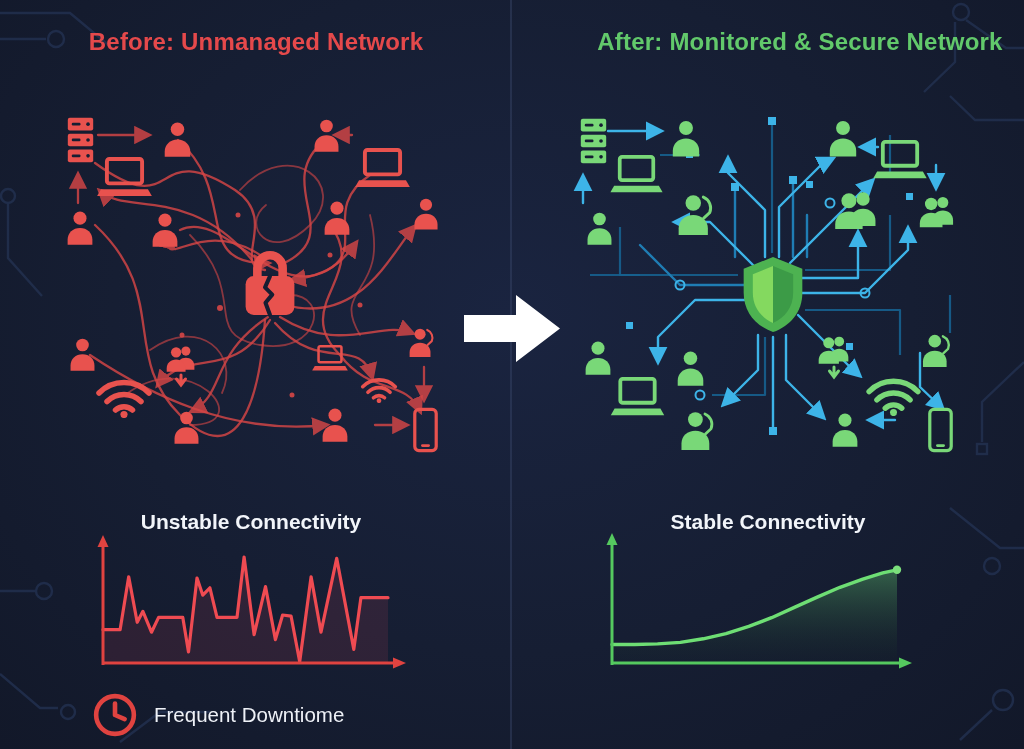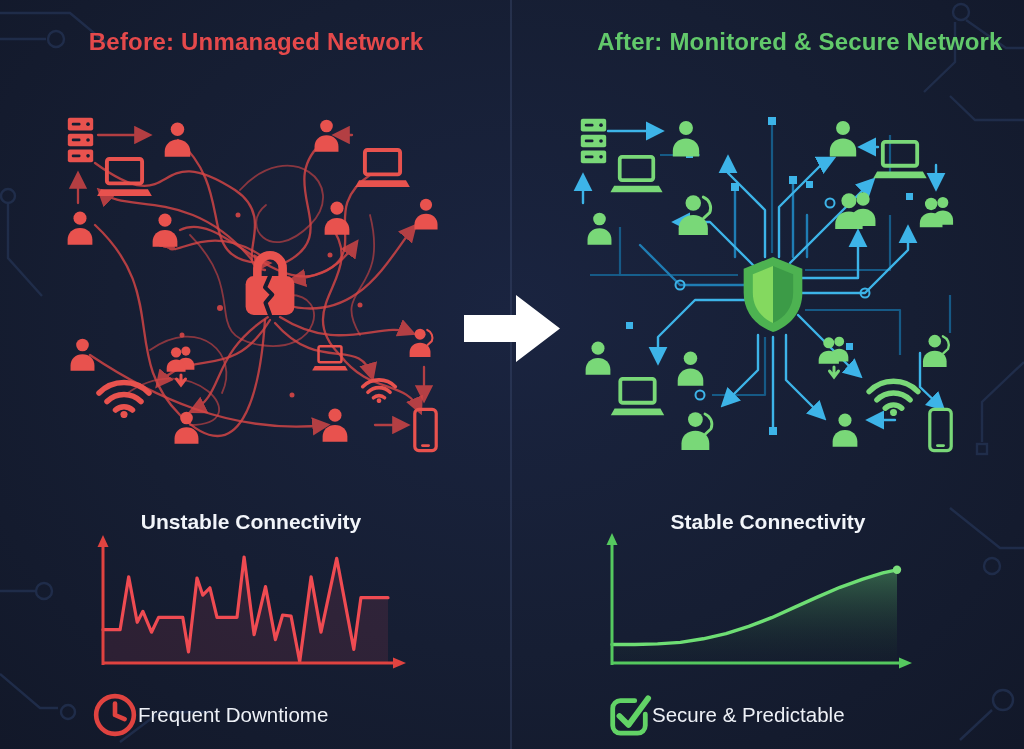--- a/index.html
+++ b/index.html
@@ -10,21 +10,21 @@
     -webkit-font-smoothing:antialiased;
   }
   .abs{position:absolute;}
   .defs{position:absolute;width:0;height:0;overflow:hidden;}
   .title{top:28px;width:512px;text-align:center;font-size:24px;font-weight:bold;letter-spacing:.2px;}
   .title.before{left:0;color:#e5494b;}
   .title.after{left:512px;color:#62c96b;padding-left:32px;}
   .chart-title{top:510px;width:512px;text-align:center;font-size:21px;font-weight:bold;color:#f2f5fa;}
   .chart-title.left{left:-5px;}
   .chart-title.right{left:512px;}
-  .caption-row{top:691px;height:48px;display:flex;align-items:center;color:#eef1f7;font-size:20.5px;}
+  .caption-row{top:691px;height:48px;display:flex;align-items:center;gap:16px;color:#eef1f7;font-size:20.5px;}
   .caption-row.left{left:92px;}
   .caption-row.right{left:606px;}
   .caption-row .cap-icon{width:46px;height:46px;flex:0 0 auto;}
   .red{color:#e8524e;}
   .green{color:#79d878;}
   .divider{left:510px;top:0;width:2px;height:749px;background:#39466a;opacity:.45;}
   svg{display:block;}
   .net-line{fill:none;stroke:#d64646;stroke-width:2.3;stroke-linecap:round;opacity:.82;}
   .net-line.thin{stroke-width:1.8;opacity:.6;}
   .tr-a{fill:none;stroke:#3db4e8;stroke-width:2.4;stroke-linejoin:round;stroke-linecap:round;}
@@ -312,20 +312,14 @@
       <polygon points="24.5,13 30,1 35.5,13" fill="#55c95f"></polygon>
     </g>
   </svg>
 
   <div class="abs caption-row left">
     <svg class="cap-icon red" viewBox="0 0 50 50" style="color:#e04340">
         <use href="#i-clock"></use>
       </svg>
     <span>Frequent Downtiome</span>
   </div>
-  <div class="abs caption-row right">
-    <svg class="cap-icon green" viewBox="0 0 48 48" style="color:#62d366">
-        <use href="#i-checkbox"></use>
-      </svg>
-    <span>Secure &amp; Predictable</span>
-  </div>
 
 </div>
 
 </body></html>

